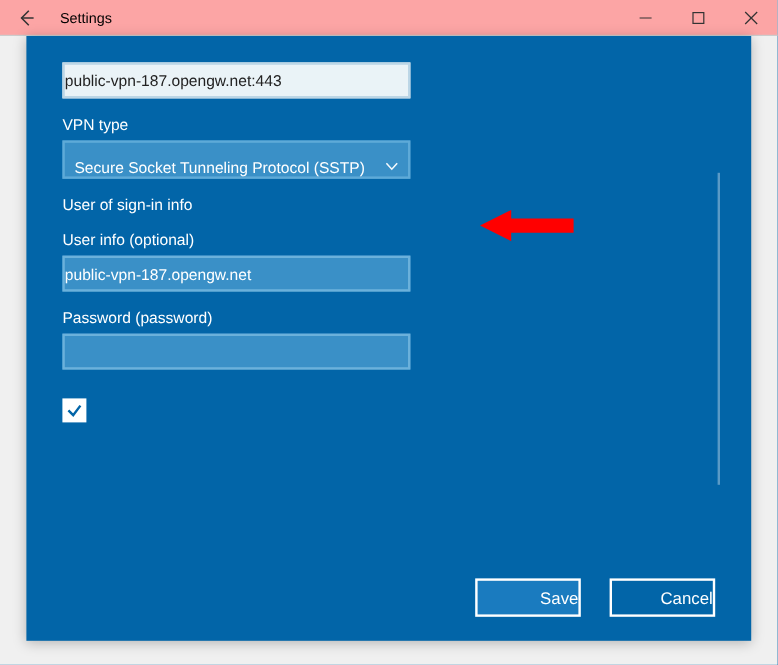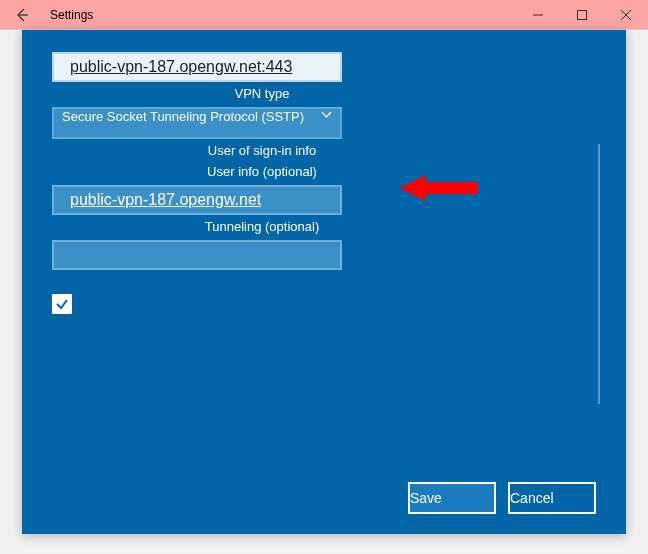--- a/index.html
+++ b/index.html
@@ -30,33 +30,33 @@
     background: #0265a8; color: #fff; padding: 22px 30px 20px 30px;
     box-shadow: 0 2px 10px rgba(0,0,0,0.25);
     display: flex; flex-direction: column;
   }
   .panel h1 {
     font-weight: 300; font-size: 24px; margin-bottom: 18px; letter-spacing: 0.2px;
   }
   .form-area { flex: 1; position: relative; }
   .scroll-region { width: 420px; }
 
-  .field-label { font-size: 13px; color: #fff; margin-bottom: 6px; margin-top: 4px; text-align: center; }
+  .field-label { font-size: 13px; color: #fff; margin-bottom: 6px; margin-top: 14px; }
 
   .textbox {
     width: 290px; height: 30px; border: 2px solid #409ed1; background: #e8f1f5;
-    color: #222; font-size: 16px; padding: 0 16px; display: flex; align-items: center; text-decoration: underline;
+    color: #222; font-size: 13px; padding: 0 0; display: flex; align-items: center;
   }
   .textbox.light { background: #eaf3f7; border-color: #bcd6e6; }
   .textbox.blue { background: #3a90c7; border-color: #6bb1db; color: #fff; }
   .textbox.bluefilled { background: #3a90c7; border-color: #6bb1db; color: #ffffff; }
 
   .select {
     width: 290px; height: 32px; border: 2px solid #5eaad8; background: #3a90c7;
-    display: flex; align-items: flex-start; justify-content: space-between;
+    display: flex; align-items: flex-end; justify-content: space-between;
     padding: 0 8px 0 8px; color: #fff; font-size: 13px;
   }
   .select.highlight { border-color: #9fd3f1; background: #4b9dcf; }
   .select .chev { font-size: 11px; color: #fff; opacity: 0.95; }
 
   .checkbox-row {
     margin-top: 24px; display: flex; align-items: center; gap: 10px;
     color: #fff; font-size: 13px;
   }
   .checkbox {
@@ -69,21 +69,21 @@
     position: absolute; right: -4px; top: 92px; width: 2px; height: 260px;
     background: rgba(255,255,255,0.35);
   }
 
   
   .button-row {
     display: flex; justify-content: flex-end; gap: 12px; margin-top: 8px;
   }
   .btn {
     min-width: 88px; height: 32px; border: 2px solid #fff; background: transparent;
-    color: #fff; font-size: 14px; display: flex; align-items: center; justify-content: flex-start;
+    color: #fff; font-size: 14px; display: flex; align-items: center; justify-content: flex-end; margin-left: 12px;
   }
   .btn.primary { background: #1a7bbf; border-color: #fff; }
 
   
   .arrow {
     position: absolute; left: 360px; top: 228px; pointer-events: none;
   }
 </style>
 </head>
 <body>
@@ -134,21 +134,21 @@
         </span>
       </div>
 
       <div class="field-label">User of sign-in info</div>
 
       <div class="field-label">User info (optional)</div>
       <div class="textbox bluefilled">
         <span>public-vpn-187.opengw.net</span>
       </div>
 
-      <div class="field-label">Tunneling (optional)</div>
+      <div class="field-label">Password (password)</div>
       <div class="textbox blue">
         <span></span>
       </div>
 
       <div class="checkbox-row">
         <div class="checkbox">
           <svg width="14" height="14" viewBox="0 0 14 14">
               <path d="M2 7 L6 11 L12 3" stroke="#0265a8" stroke-width="2" fill="none"></path>
             </svg>
         </div>

